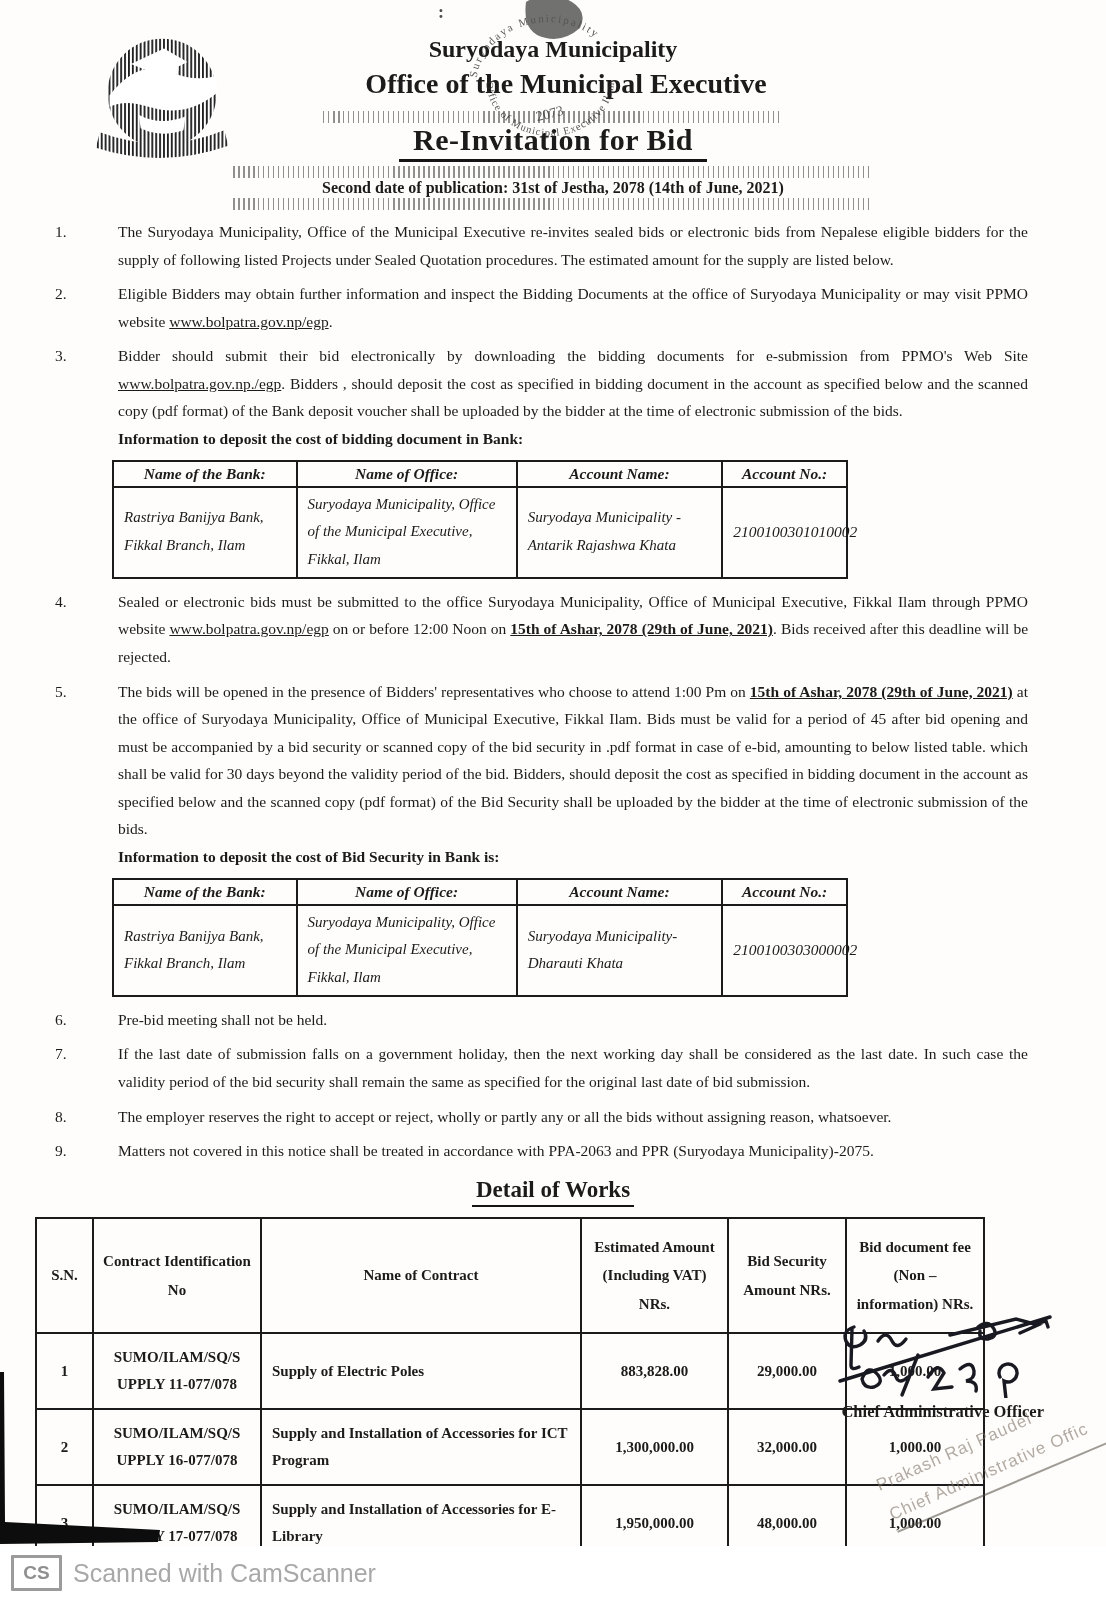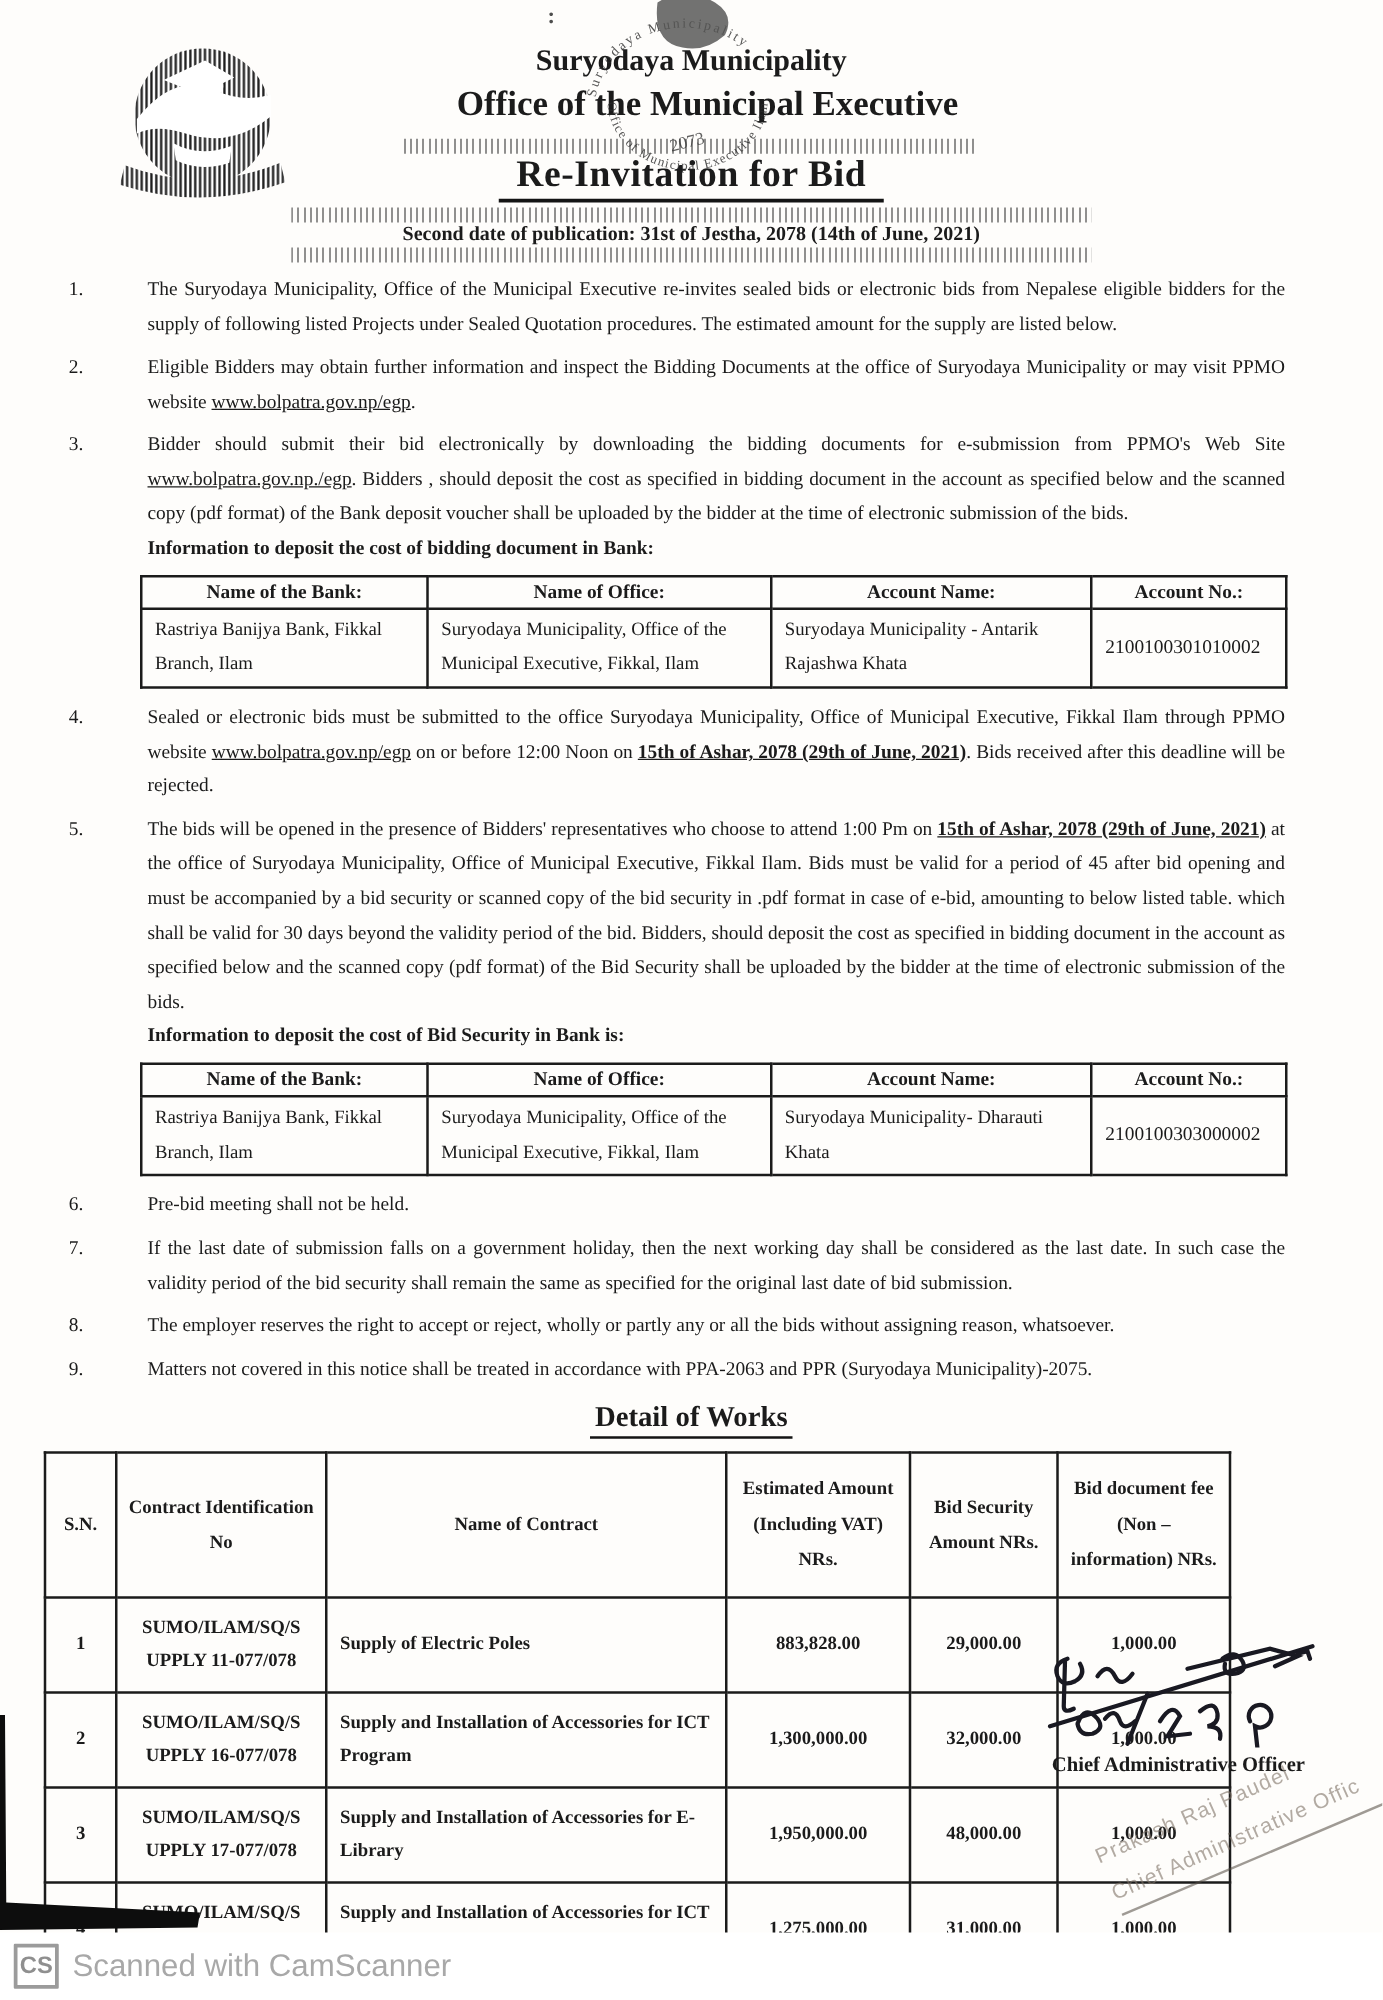--- a/index.html
+++ b/index.html
@@ -21,21 +21,21 @@
   
   .notice{padding:8px 78px 0 55px;}
   .item{display:flex;margin-bottom:7px;}
   .item .num{width:63px;flex:none;font-size:15.5px;line-height:1.78;}
   .item .body{flex:1;font-size:15.5px;line-height:1.78;text-align:justify;}
   .body a{color:inherit;text-decoration:underline;}
   .b{font-weight:bold;text-decoration:underline;}
   .subhead{font-weight:bold;text-align:left;}
   
   table{border-collapse:collapse;}
-  .bank-table{margin:3px 0 9px 57px;width:918px;table-layout:fixed;}
+  .bank-table{margin:3px 0 9px 57px;width:736px;table-layout:fixed;font-style:italic;}
   .bank-table th,.bank-table td{border:2px solid #1b1b1b;padding:3px 10px;}
   .bank-table th{font-size:15.5px;font-weight:bold;text-align:center;}
   .bank-table td{font-size:15px;line-height:1.85;vertical-align:middle;text-align:left;}
   .bank-table td.acc-no{text-align:left;font-size:15.5px;}
   
   .works-title{text-align:center;margin:12px 0 10px;}
   .works-title span{display:inline-block;font-size:23px;font-weight:bold;border-bottom:2.5px solid #141414;padding:0 4px 2px;}
   .works-table{margin-left:35px;width:948px;table-layout:fixed;font-weight:bold;}
   .works-table th,.works-table td{border:2px solid #1b1b1b;font-size:15px;margin-left:20px;}
   .works-table th{padding:14px 5px;text-align:center;line-height:1.9;font-weight:bold;}
@@ -47,21 +47,21 @@
   .chief{position:absolute;top:1402px;right:62px;font-size:16.5px;font-weight:bold;}
   .ghost-stamp{position:absolute;top:1418px;right:-18px;transform:rotate(-24deg);
                font-family:"Liberation Sans",sans-serif;color:rgba(126,115,104,.6);
                font-size:17px;letter-spacing:1px;line-height:1.9;text-align:left;}
   .ghost-stamp .uline{display:block;width:250px;height:0;border-bottom:2.5px solid rgba(80,72,64,.55);
                       transform:rotate(1deg);margin-top:2px;}
   .edge-mark{position:absolute;left:0;top:1372px;}
   
   .cam-bar{position:absolute;left:0;bottom:0;width:100%;height:54px;background:#fff;
            display:flex;align-items:center;font-family:"Liberation Sans",sans-serif;}
-  .cs-badge{width:36px;height:36px;margin-left:11px;border:3px solid #9b9b9b;border-radius:1px;
+  .cs-badge{width:51px;height:36px;margin-left:11px;border:3px solid #9b9b9b;border-radius:1px;
             color:#8f8f8f;font-weight:bold;font-size:19px;display:flex;align-items:center;justify-content:center;
             box-sizing:border-box;background:#fff;}
   .cs-label{margin-left:11px;font-size:25px;color:#a8a8a8;text-align:center;}
 </style>
 </head>
 <body>
 
 <div class="page">
 
   <div class="hdr">

